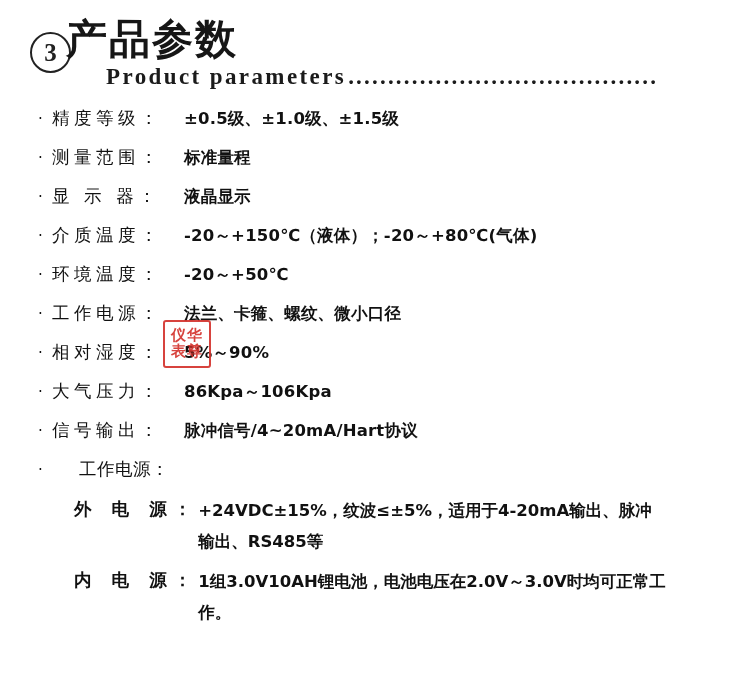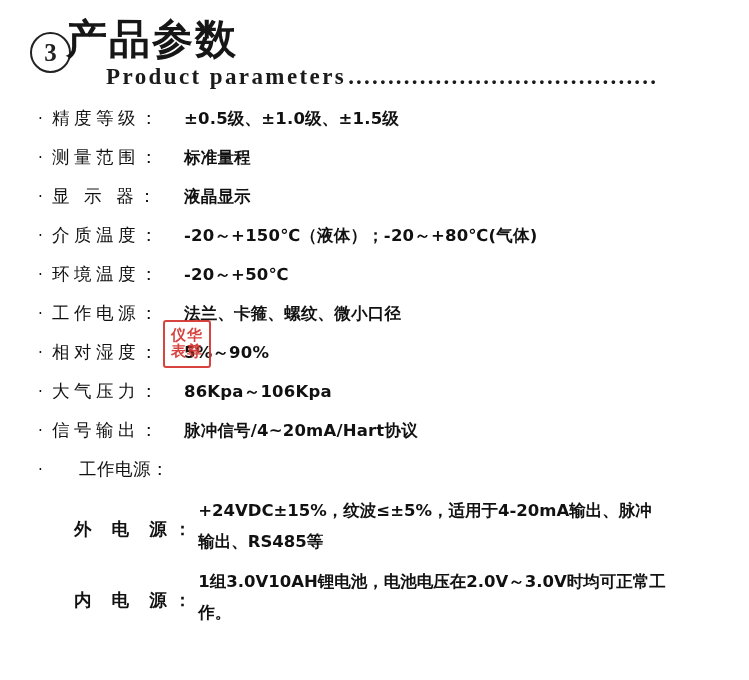--- a/index.html
+++ b/index.html
@@ -139,21 +139,20 @@
   }
   .power-label {
     flex: 0 0 112px;
     font-family: "DejaVu Sans", sans-serif;
     font-weight: 700;
     font-size: 17.5px;
     color: #111;
     letter-spacing: 7px;
     white-space: nowrap;
     padding-top: 1px;
-    margin-top: 20px;
   }
   .power-value {
     font-family: "DejaVu Sans", sans-serif;
     font-weight: 700;
     font-size: 16.5px;
     color: #111;
     line-height: 1.85;
     max-width: 470px;
   }
 

